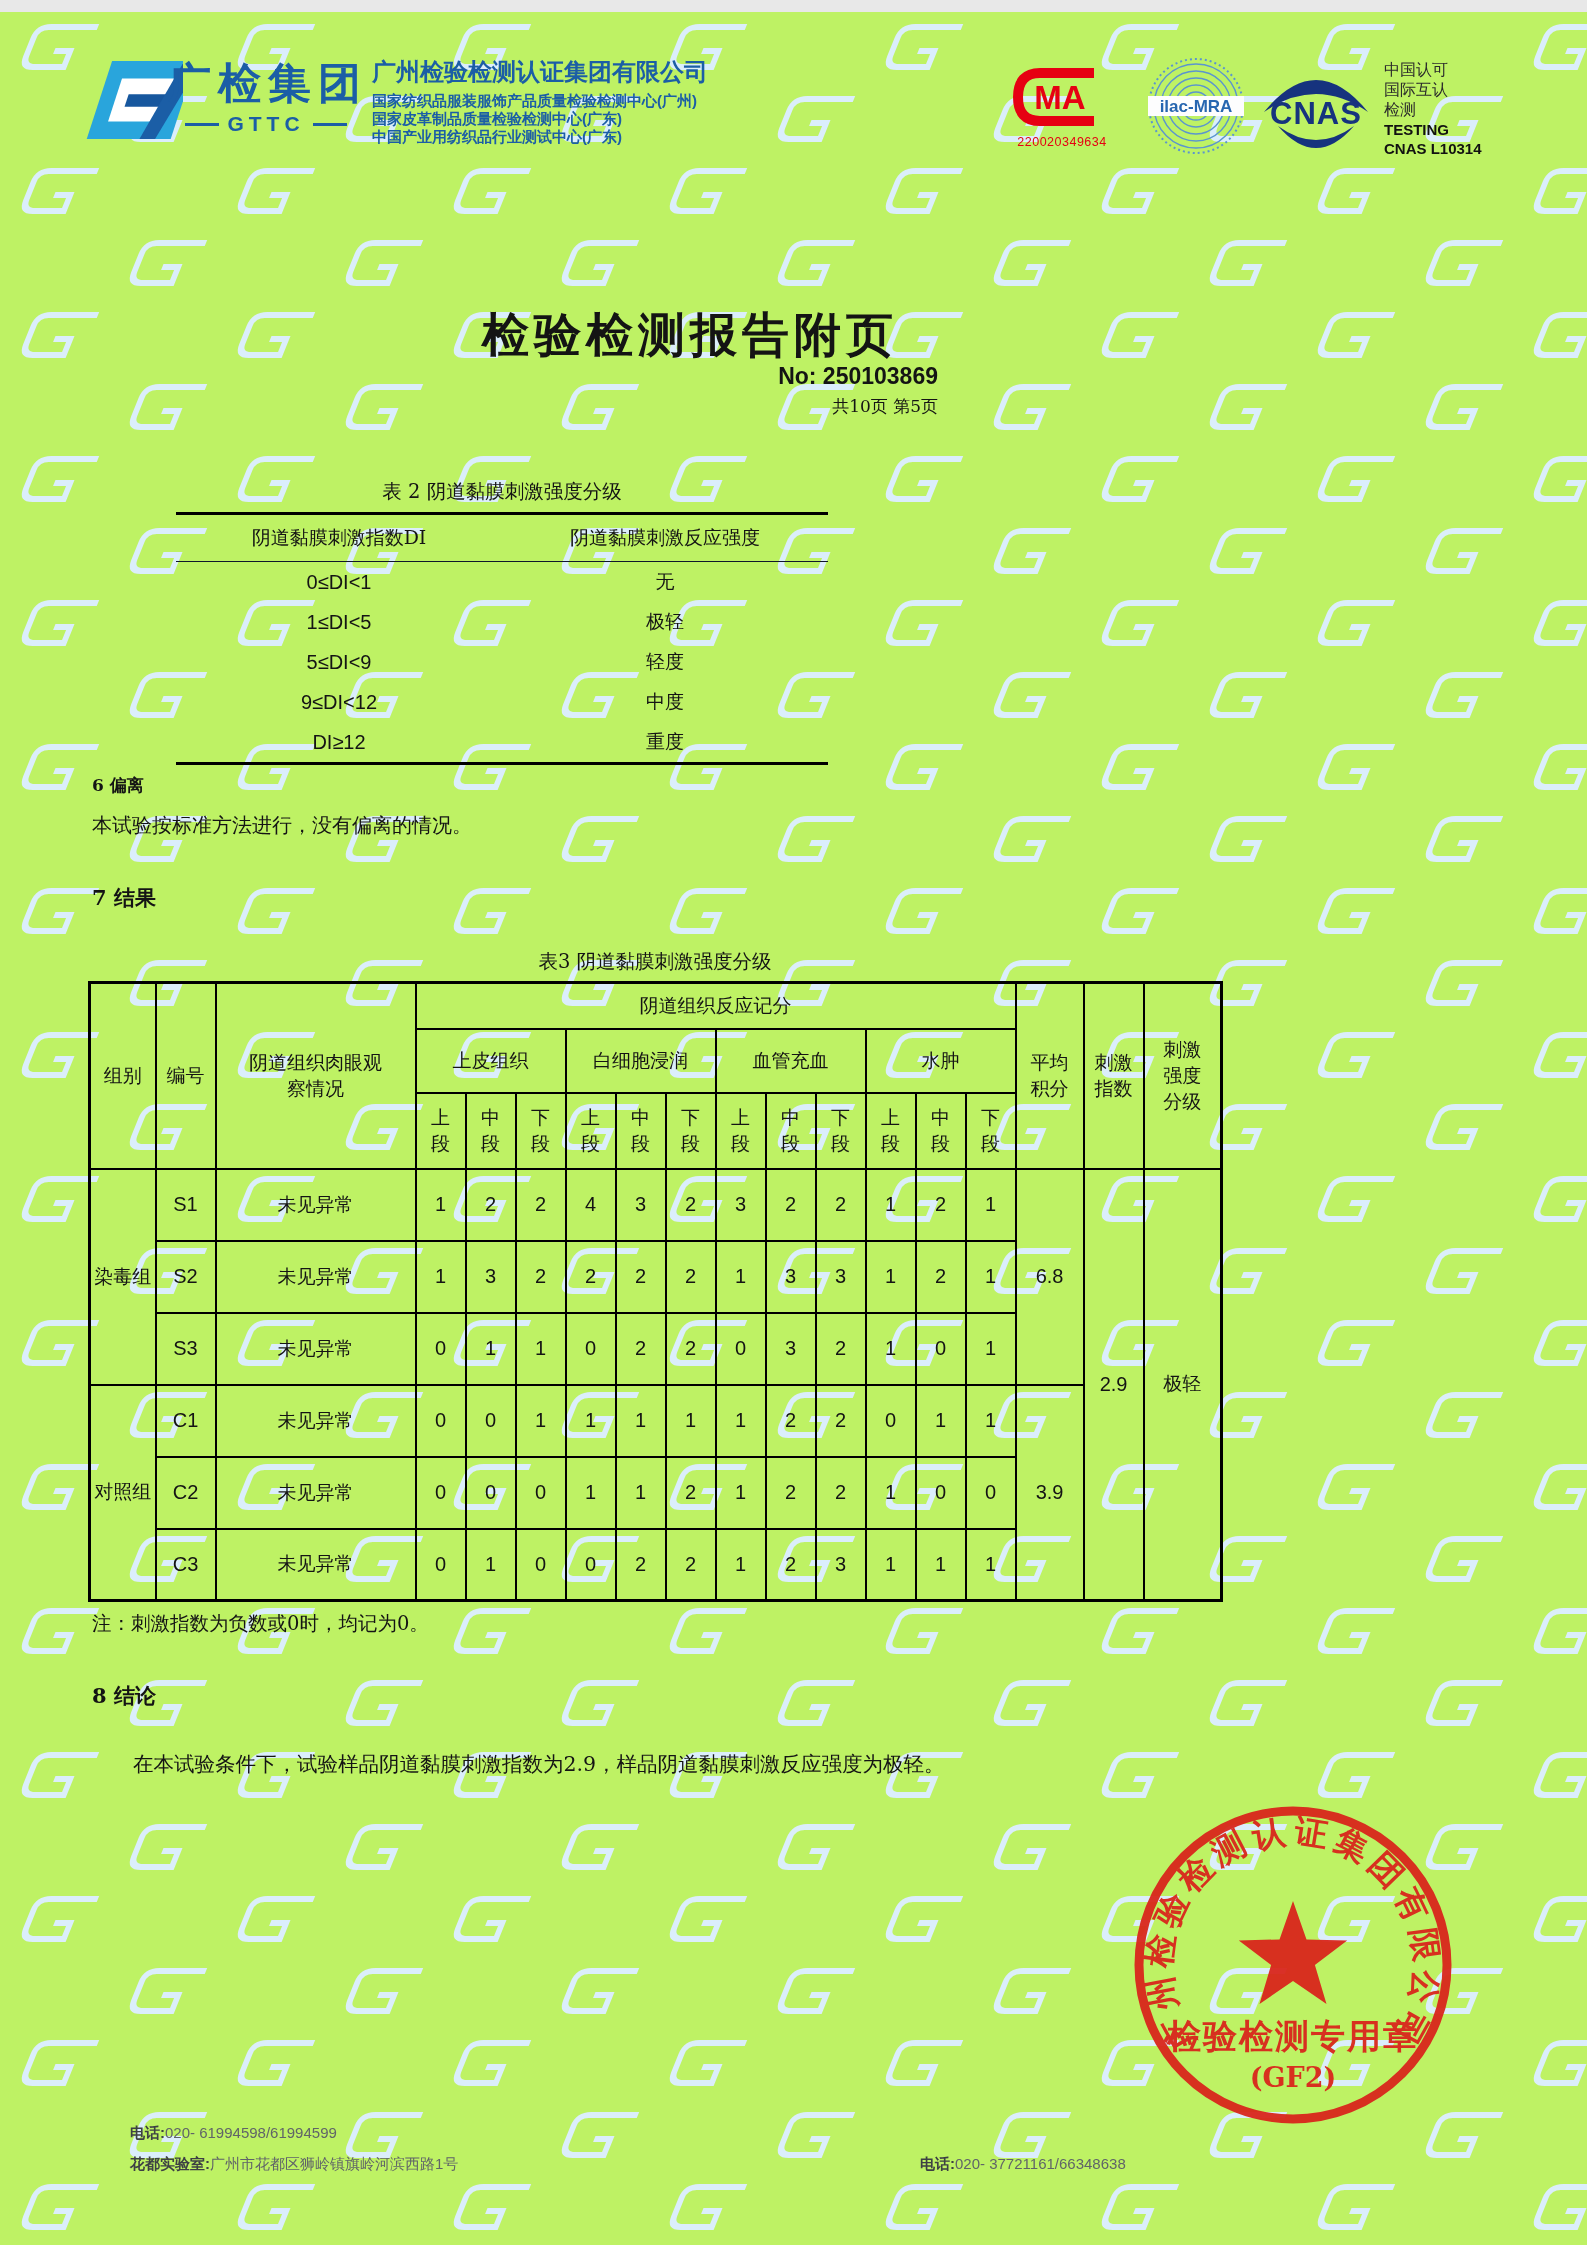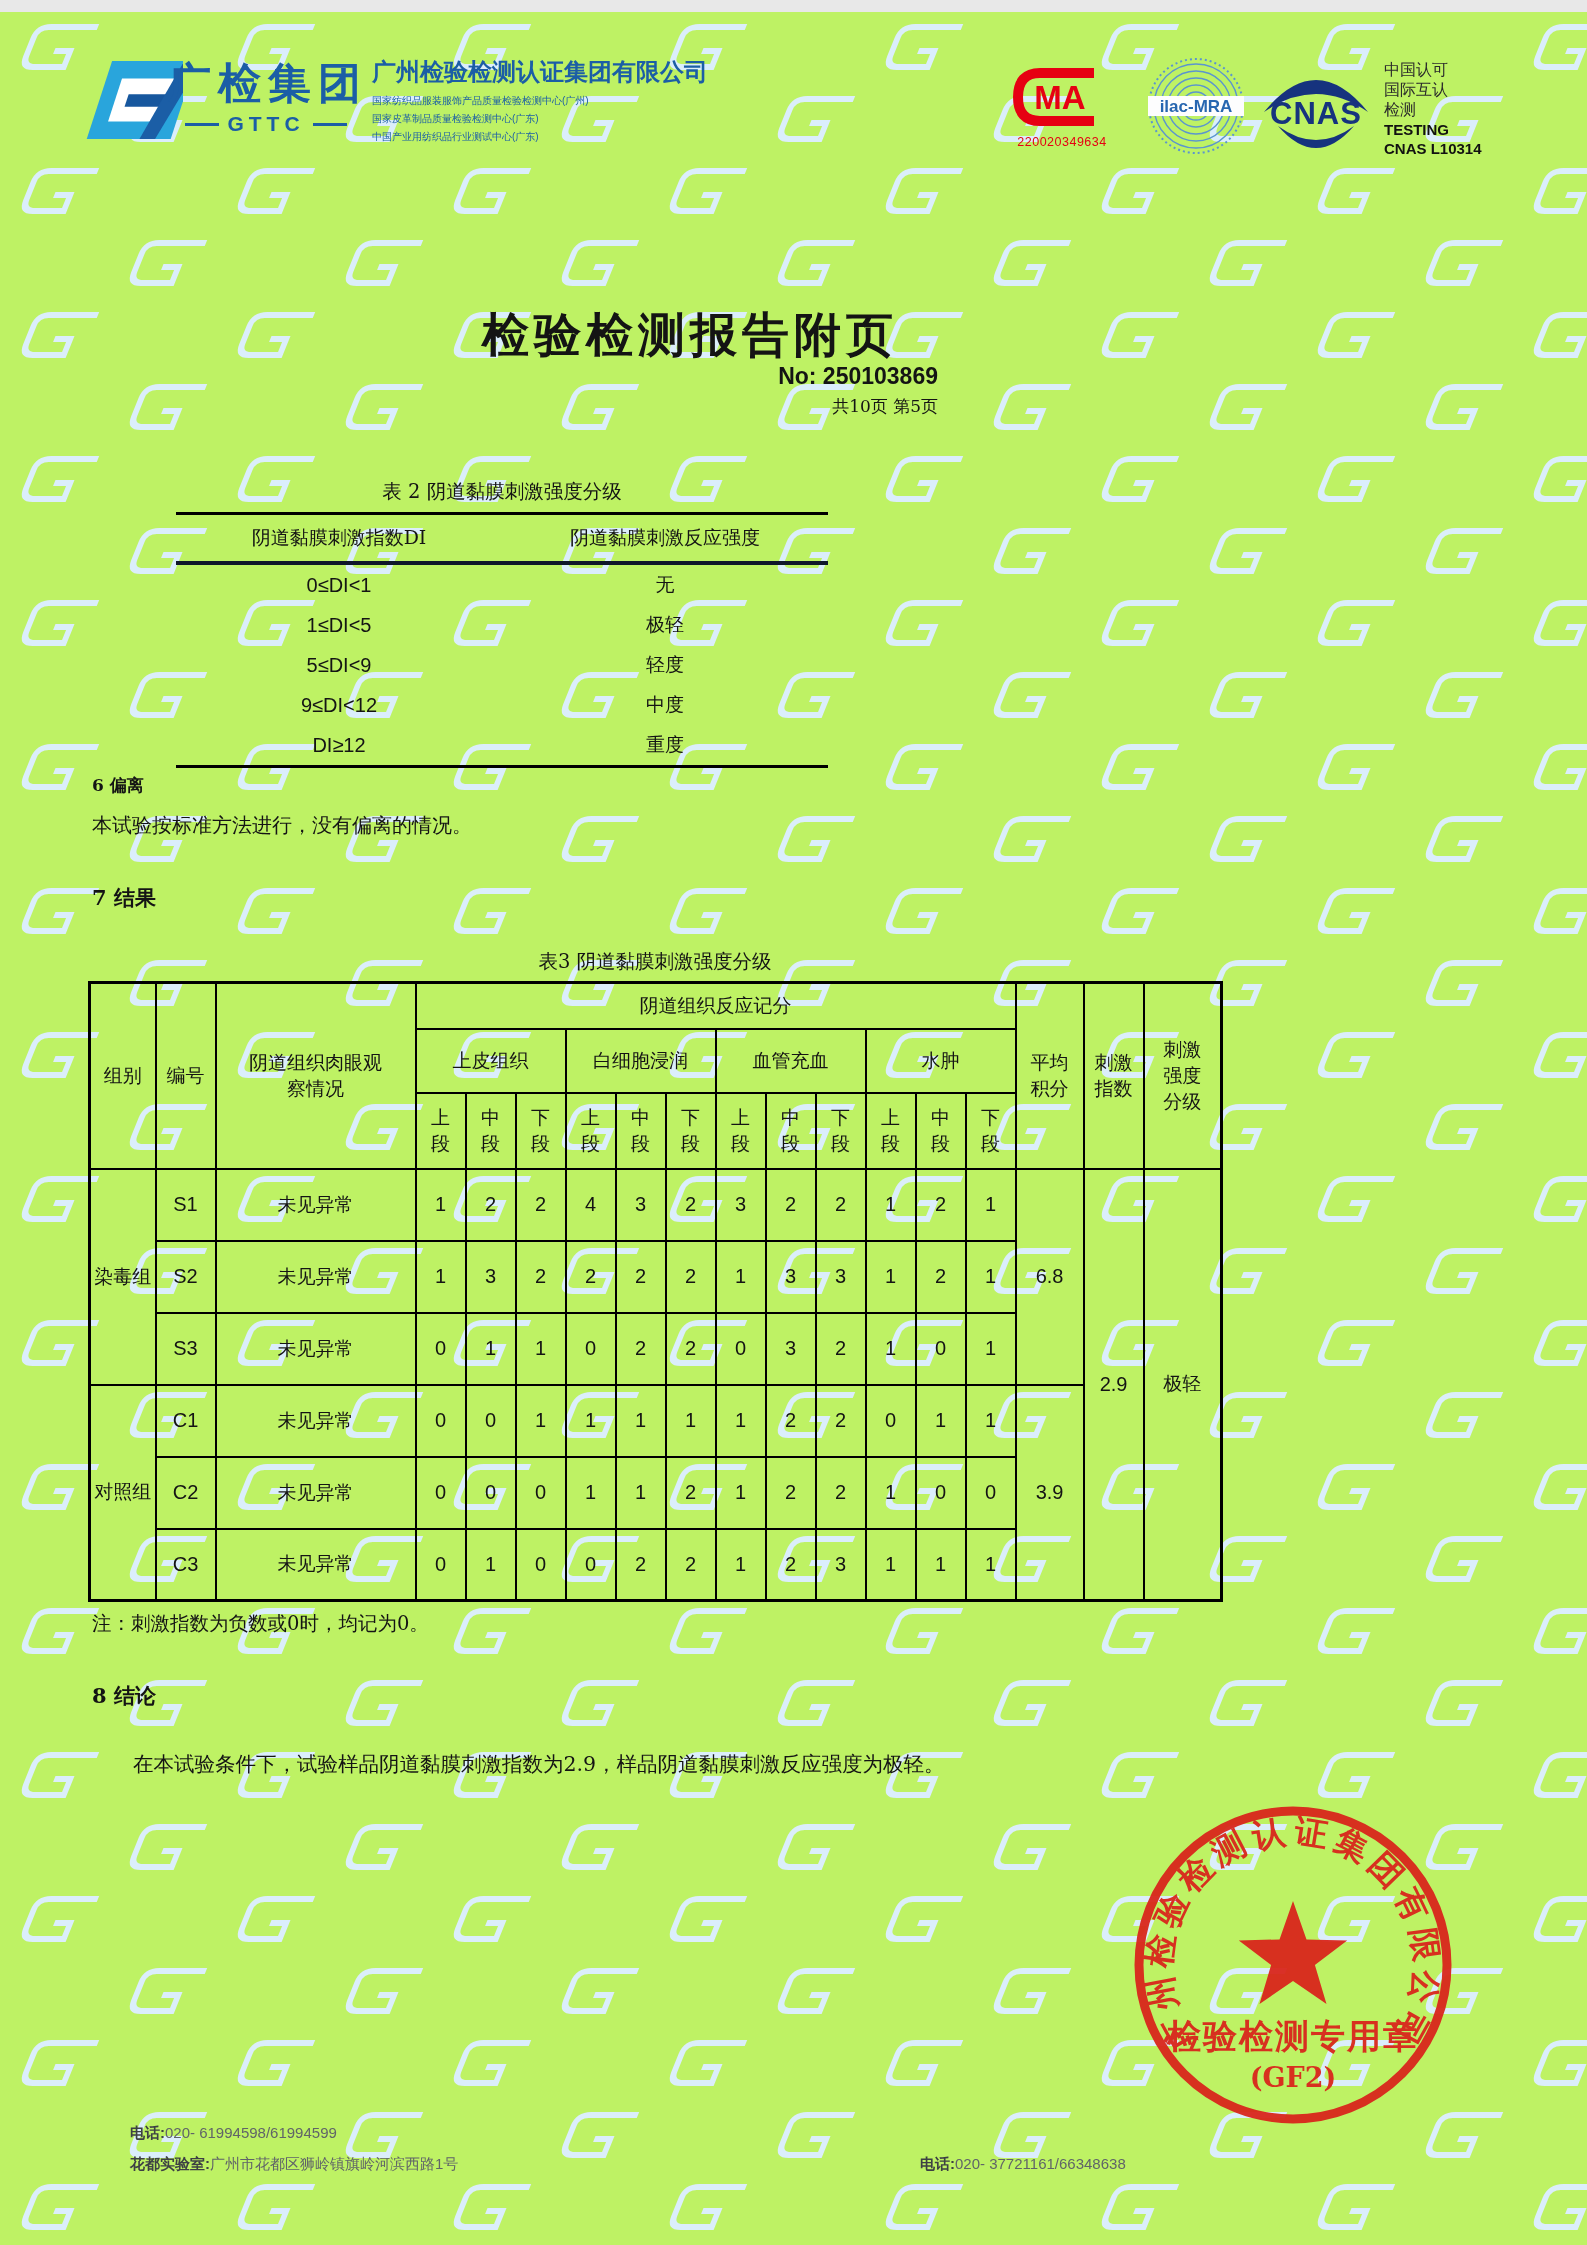--- a/index.html
+++ b/index.html
@@ -9,40 +9,40 @@
 
   
   .logo-svg{position:absolute;left:58px;top:40px;z-index:1;}
   .brand{position:absolute;left:168px;top:48px;width:196px;text-align:center;z-index:1;color:#1b5ea6;}
   .brand-name{font-family:"Liberation Sans",sans-serif;font-weight:bold;font-size:43px;letter-spacing:7px;line-height:46px;white-space:nowrap;}
   .brand-sub{display:flex;align-items:center;justify-content:center;gap:8px;margin-top:6px;}
   .brand-sub .rule{width:34px;height:3px;background:#1b5ea6;}
   .brand-sub .txt{font-family:"Liberation Sans",sans-serif;font-weight:bold;font-size:21px;letter-spacing:5px;}
   .company{position:absolute;left:372px;top:46px;width:440px;z-index:1;color:#1b5ea6;}
   .company-name{font-family:"Liberation Sans",sans-serif;font-weight:bold;font-size:24px;line-height:28px;margin-bottom:6px;}
-  .company-line{font-family:"Liberation Sans",sans-serif;font-size:10px;line-height:18px;font-weight:400;}
+  .company-line{font-family:"Liberation Sans",sans-serif;font-size:15px;line-height:18px;font-weight:700;}
   .cma{position:absolute;left:1003px;top:52px;width:118px;text-align:center;z-index:1;}
   .cma-num{font-family:"Liberation Sans",sans-serif;font-size:12.5px;color:#e60012;letter-spacing:.5px;margin-top:1px;}
   .ilac{position:absolute;left:1146px;top:44px;z-index:1;}
   .cnas{position:absolute;left:1256px;top:50px;z-index:1;}
   .accred{position:absolute;left:1384px;top:48px;z-index:1;font-family:"Liberation Sans",sans-serif;}
   .accred .ln{font-size:16px;line-height:20px;color:#2b2b2b;}
   .accred .bd{font-weight:bold;color:#111;font-size:15px;line-height:19px;}
 
   
   .title{position:absolute;left:0;top:292px;width:1380px;text-align:center;font-size:47px;font-weight:bold;letter-spacing:5px;z-index:1;}
   .no-block{position:absolute;left:620px;top:351px;width:318px;text-align:right;z-index:1;}
   .no-line{font-family:"Liberation Sans",sans-serif;font-weight:bold;font-size:23px;}
   .pg-line{font-size:17px;margin-top:5px;text-align:right;}
 
   
   .t2wrap{position:absolute;left:176px;top:466px;width:652px;z-index:1;}
   .t2cap{text-align:center;font-size:19.5px;margin-bottom:7px;}
   .t2{width:652px;border-collapse:collapse;font-size:19px;border-top:3.5px solid #000;border-bottom:3.5px solid #000;}
-  .t2 th{height:44px;font-weight:normal;border-bottom:4px solid #0f172a;text-align:center;}
+  .t2 th{height:44px;font-weight:normal;border-bottom:1px solid #0f172a;text-align:center;}
   .t2 td{height:38px;text-align:center;vertical-align:middle;}
   .num{font-family:"Liberation Sans","DejaVu Sans",sans-serif;}
   .t2 .num{font-size:20px;}
 
   
   .h6{position:absolute;left:92px;top:762px;font-size:17px;font-weight:bold;z-index:1;}
   .p6{position:absolute;left:92px;top:800px;font-size:20px;z-index:1;}
   .h7{position:absolute;left:92px;top:872px;font-size:21px;font-weight:bold;z-index:1;}
 
   

